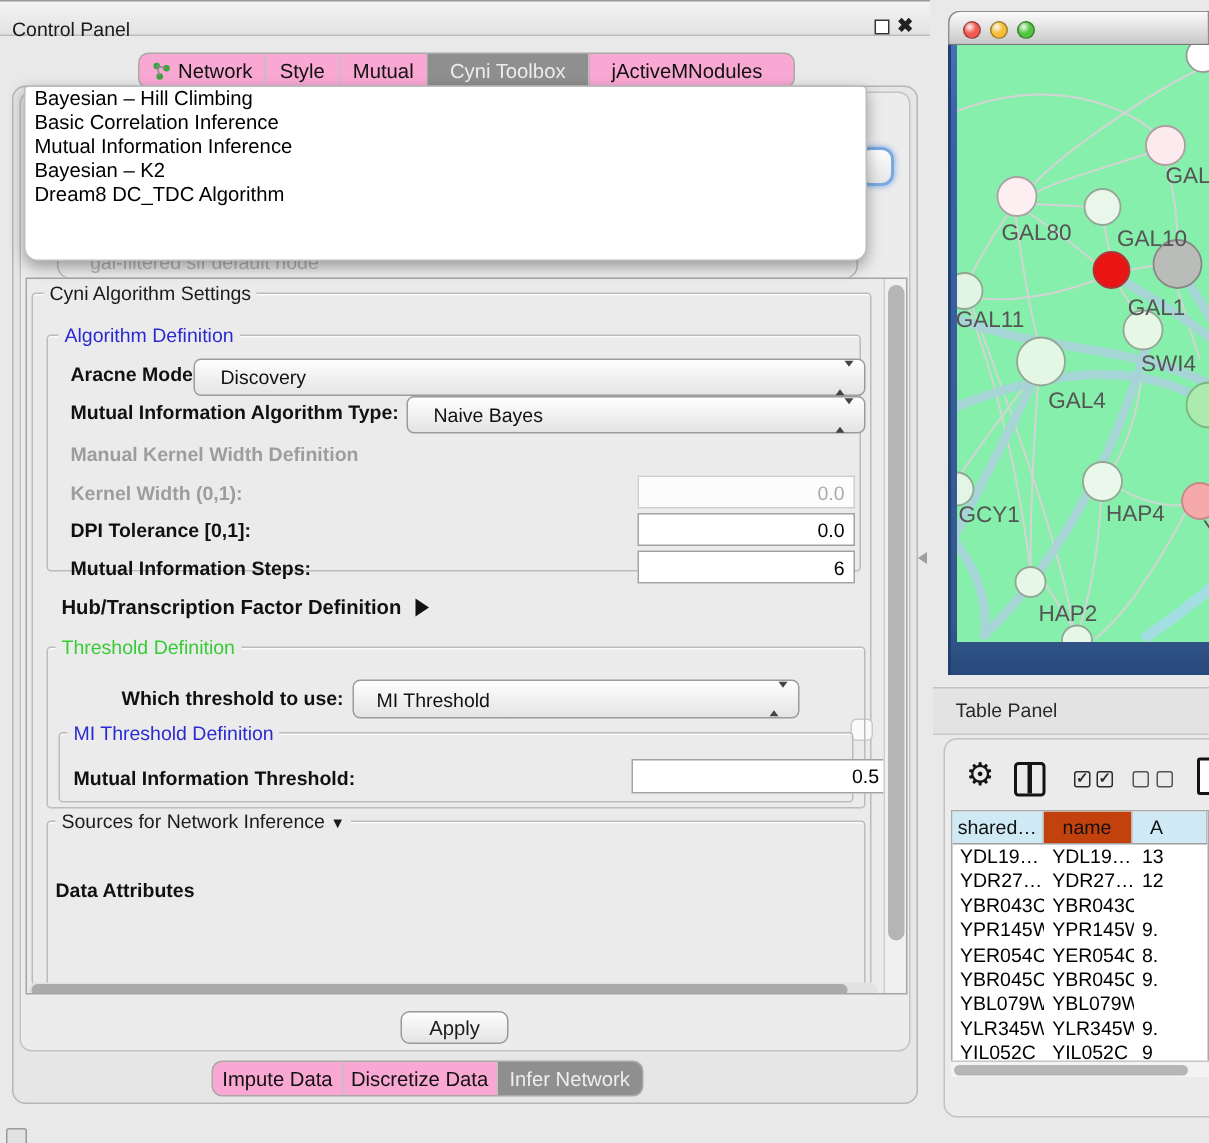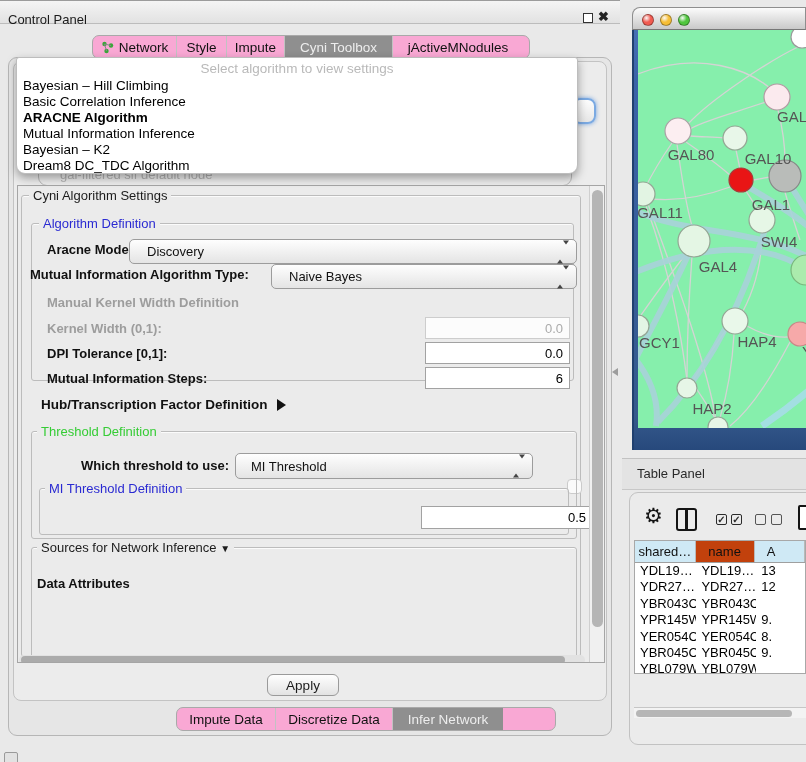--- a/index.html
+++ b/index.html
@@ -14,21 +14,21 @@
   #float-ic { left:583px; top:13px; width:10px; height:10px; border:1.6px solid #333; background:#fff; }
   #close-ic { left:598px; top:9px; font-size:13px; font-weight:bold; color:#222; }
   
   .tabbar { height:24px; background:#f9a8d4; border:1px solid #a9a9a9; border-radius:7px;
     display:flex; overflow:hidden; }
   .tab { font-size:13.5px; display:flex; align-items:center; justify-content:center;
     border-right:1px solid #c2c2c2; color:#111; white-space:nowrap; }
   .tab:last-child { border-right:none; }
   .tab.sel { background:#8f8f8f; color:#ededed; }
   #top-tabbar { left:92px; top:35px; width:438px; }
-  #bottom-tabbar { left:141px; top:707px; width:380px;margin-left:35px; }
+  #bottom-tabbar { left:141px; top:707px; width:288px; }
   .net-ic { display:inline-block; width:13px; height:13px; margin-right:5px; }
   
   #outer-panel { left:8px; top:57px; width:604px; height:679px; border:1px solid #b6b6b6;
     border-radius:9px; background:#e6e6e6; }
   #inner-card { left:13px; top:61px; width:594px; height:640px; border:1px solid #c3c3c3;
     border-radius:8px; background:#ececec; }
   
   #ghost-outline { left:38px; top:156px; width:534px; height:30px; border:1.5px solid #b9b9b9;
     border-radius:9px; z-index:1; }
   #ghost-text { left:60px; top:167px; font-size:13px; color:#b3b3b3; z-index:1; }
@@ -105,21 +105,21 @@
   #tp-card { left:629px; top:492px; width:180px; height:253px; border:1px solid #c2c2c2;
     border-radius:9px 0 0 9px; background:#ebebeb; }
   .tbicon { position:absolute; }
   #gear-ic { left:644px; top:504px; font-size:21px; color:#141414; }
   #col-ic { left:676px; top:508px; width:21px; height:23px; border:2.5px solid #141414; border-radius:3px; }
   #col-ic::after { content:""; position:absolute; left:7px; top:0; width:2.5px; height:100%; background:#141414; }
   .cb { position:absolute; width:11px; height:11px; border:1.7px solid #2b2b2b; border-radius:2px;
     font-size:10px; line-height:9px; text-align:center; color:#2b2b2b; font-weight:bold; }
   #doc-ic { left:798px; top:505px; width:18px; height:25px; border:2.5px solid #141414; border-radius:2px;
     background:#fff; }
-  #yeast-table { left:634px; top:540px; width:172px; height:134px; border:1px solid #a8a8a8;
+  #yeast-table { left:634px; top:540px; width:172px; height:176px; border:1px solid #a8a8a8;
     background:#fff; overflow:hidden; font-size:13px; }
   .th-row { display:flex; height:22px; border-bottom:1px solid #9f9f9f; }
   .th { border-right:1px solid #b9b9b9; background:#c2410c; text-align:center;
     line-height:22px; font-size:13px; color:#111; overflow:hidden; white-space:nowrap; }
   .th.hl { background:#cfe9f5; }
   .tr { display:flex; height:16.4px; }
   .td { overflow:hidden; white-space:nowrap; line-height:16.4px; padding-left:5px; color:#000; }
   #t-hscroll { left:634px; top:707px; width:172px; height:11px; background:#f3f3f3;
     border-top:1px solid #c6c6c6; }
   #t-hscroll .thumb { position:absolute; left:2px; top:2px; width:156px; height:7px;
@@ -141,63 +141,61 @@
           <circle cx="5.5" cy="10" r="2.2" fill="#3aa53a"></circle>
           <line x1="3.5" y1="3" x2="10" y2="4.5" stroke="#888" stroke-width="1"></line>
           <line x1="3.5" y1="3" x2="5.5" y2="10" stroke="#888" stroke-width="1"></line>
         </svg></span>
       <span>Network</span>
     </div>
     <div class="tab" style="width: 50px;">
       <span>Style</span>
     </div>
     <div class="tab" style="width: 58px;">
-      <span>Impute</span>
+      <span>Mutual</span>
     </div>
     <div class="tab sel" style="width: 108px;">
       <span>Cyni Toolbox</span>
     </div>
     <div class="tab" style="width: 130px;">
       <span>jActiveMNodules</span>
     </div>
   </div>
 
 <div class="abs" id="outer-panel"></div>
 <div class="abs" id="inner-card"></div>
 
 <div class="abs" id="ghost-outline"></div>
 <div class="abs" id="ghost-text">gal-filtered sif default node</div>
 <div class="abs" id="combo-peek"></div>
 
 <div class="abs" id="algo-dd">
-  <div id="dd-header">Select algorithm to view settings</div>
   <div id="dd-items">
       <div class="dd-item">Bayesian – Hill Climbing</div>
       <div class="dd-item">Basic Correlation Inference</div>
-      <div class="dd-item bold">ARACNE Algorithm</div>
       <div class="dd-item">Mutual Information Inference</div>
       <div class="dd-item">Bayesian – K2</div>
       <div class="dd-item">Dream8 DC_TDC Algorithm</div>
     </div>
 </div>
 
 <div class="abs" id="viewport">
   <div class="grp" style="left:3px;top:9px;width:560px;height:462px;"></div>
   <span class="legend" style="left:11px;top:2px;">Cyni Algorithm Settings</span>
 
   <div class="grp" style="left:13px;top:37px;width:543px;height:158px;"></div>
   <span class="legend blue" style="left:21px;top:30px;">Algorithm Definition</span>
 
   <div class="lbl" style="left:29px;top:56px;">Aracne Mode:</div>
   <div class="combo" style="left:111px;top:53px;width:448px;height:25px;">
     <span class="ctext">Discovery</span>
     <span class="spin"><span class="up"></span><span class="dn"></span></span>
   </div>
 
-  <div class="lbl" style="left:12px;top:81px;text-align:center;">Mutual Information Algorithm Type:</div>
+  <div class="lbl" style="left:29px;top:81px;text-align:center;">Mutual Information Algorithm Type:</div>
   <div class="combo" style="left:253px;top:78px;width:306px;height:25px;">
     <span class="ctext">Naive Bayes</span>
     <span class="spin"><span class="up"></span><span class="dn"></span></span>
   </div>
 
   <div class="lbl dis" style="left:29px;top:109px;">Manual Kernel Width Definition</div>
   <div class="abs" id="mkw-check" style="position:absolute;"></div>
 
   <div class="lbl dis" style="left:29px;top:135px;">Kernel Width (0,1):</div>
   <div class="tfield dis" style="left:407px;top:131px;width:145px;height:22px;">0.0</div>
@@ -214,25 +212,26 @@
   <span class="legend green" style="left:19px;top:238px;">Threshold Definition</span>
 
   <div class="lbl" style="left:63px;top:272px;">Which threshold to use:</div>
   <div class="combo" style="left:217px;top:267px;width:298px;height:26px;">
     <span class="ctext" style="padding-left:15px;">MI Threshold</span>
     <span class="spin"><span class="up"></span><span class="dn"></span></span>
   </div>
 
   <div class="grp" style="left:21px;top:302px;width:530px;height:47px;"></div>
   <span class="legend blue" style="left:27px;top:295px;">MI Threshold Definition</span>
+  <div class="lbl" style="left:31px;top:325px;">Mutual Information Threshold:</div>
   <div class="tfield" style="left:403px;top:320px;width:172px;height:23px;">0.5</div>
 
   <div class="grp" style="left:13px;top:361px;width:546px;height:117px;"></div>
   <span class="legend" style="left:19px;top:354px;"><span>Sources for Network Inference</span> <span style="font-size:10px;">▼</span></span>
-  <div class="lbl" style="left:19px;top:390px;">Data Attributes</div>
+  <div class="lbl" style="left:19px;top:400px;">Data Attributes</div>
   <div id="hscroll" style="left:1px;top:469px;">
       <div class="thumb"></div>
     </div>
 </div>
 
 <div class="abs" id="vscroll">
     <div class="thumb"></div>
   </div>
 
 <div class="abs" id="apply-btn">Apply</div>

